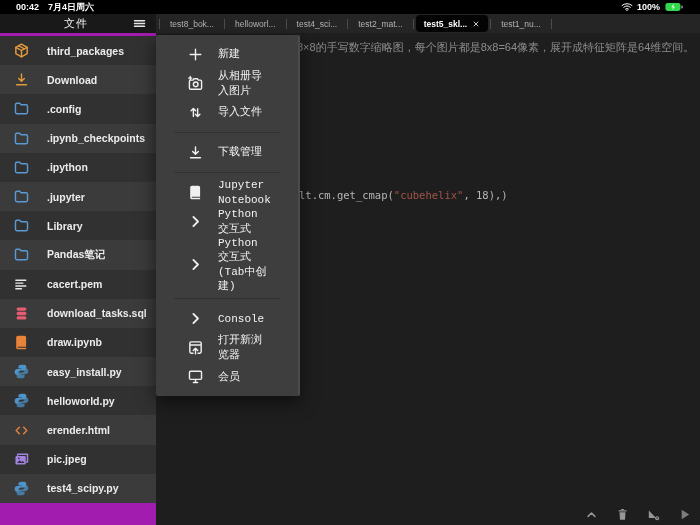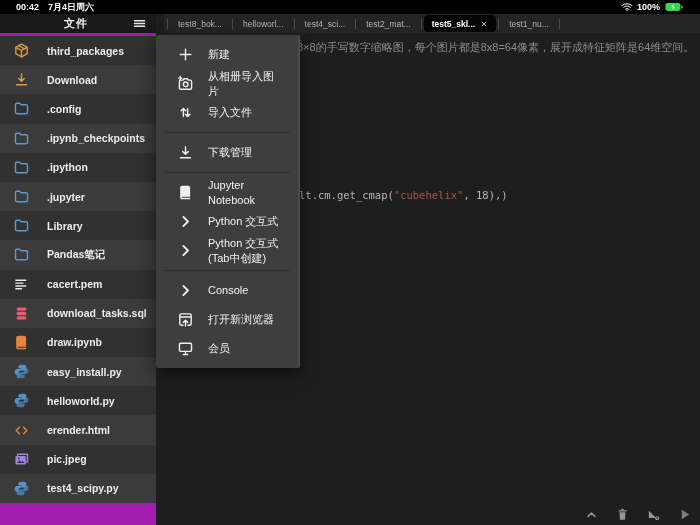--- a/index.html
+++ b/index.html
@@ -13,24 +13,24 @@
     color:#fff; font-size:9px; font-weight:bold; }
   .sb-left { display:flex; gap:9px; align-items:center; }
   .sb-right { display:flex; gap:4px; align-items:flex-start; }
   .sb-right .icn { display:inline-flex; }
   .icn-wifi { width:12px; height:9px; }
   .icn-batt { width:20px; height:10px; }
 
   
   .sidebar-header { position:absolute; top:14px; left:0; width:156px; height:19px; background:#191919;
     display:flex; align-items:center; }
-  .sidebar-title { flex:1; text-align:center; color:#f2f2f2; font-size:11px; font-weight:bold; letter-spacing:1px; padding-left:20px; }
+  .sidebar-title { flex:1; text-align:center; color:#f2f2f2; font-size:11px; font-weight:normal; letter-spacing:1px; padding-left:20px; }
   .hamburger { width:15px; height:15px; margin-right:9px; color:#e8e8e8; display:inline-flex; cursor:pointer; }
 
-  .tab-bar { position:absolute; top:14px; left:164px; right:0; height:19px; background:#252525;
+  .tab-bar { position:absolute; top:14px; left:156px; right:0; height:19px; background:#252525;
     display:flex; align-items:center; padding-left:1px; overflow:hidden; }
   .tab-sep { width:1px; height:10px; background:#4c4c4c; flex:0 0 1px; margin:0 2px; }
   .tab { height:17px; margin:1px 0; display:flex; align-items:center; gap:5px; padding:0 8px;
     font-size:8.5px; color:#b3b3b3; border-radius:4px; white-space:nowrap; cursor:pointer; }
   .tab.active { background:#040404; color:#fff; font-weight:bold; }
   .tab-close { width:8px; height:8px; display:inline-flex; color:#e8e8e8; cursor:pointer; }
 
   
   .sidebar { position:absolute; top:33px; left:0; width:156px; bottom:0; background:#a21caf; padding-top:3px; }
   .srow { height:29.2px; display:flex; align-items:center; cursor:pointer; }
@@ -47,21 +47,21 @@
     font-size:10.5px; color:#b5b5b5; white-space:nowrap; }
   .code-str { color:#a2544a; }
 
   .bottom-toolbar { position:absolute; right:8px; bottom:3px; display:flex; gap:16px; align-items:center; }
   .tbtn { width:15px; height:15px; display:inline-flex; color:#979797; cursor:pointer; }
   .tbtn:last-child { color:#7d7d7d; }
 
   
   .menu { position:absolute; left:156px; top:35px; width:144px; background:#3e3e3e;
     border-radius:2px; border-right:2px solid #4b4b4b; box-shadow:0 6px 18px rgba(0,0,0,.55);
-    padding:5px 8px; }
+    padding:5px 18px;font-family:Liberation Mono, monospace; }
   .menu-item { min-height:29px; display:flex; align-items:center; padding:0 10px 0 13px; cursor:pointer; }
   .menu-item .micon { width:17px; height:17px; flex:0 0 17px; display:inline-flex; color:#f0f0f0; }
   .menu-item .mlabel { margin-left:14px; color:#f2f2f2; font-size:11px; line-height:1.3; max-width:94px; }
   .menu-divider { height:1px; background:#313131; margin:5px 0; }
 
   svg { width:100%; height:100%; display:block; }
 </style>
 </head>
 <body>
 

